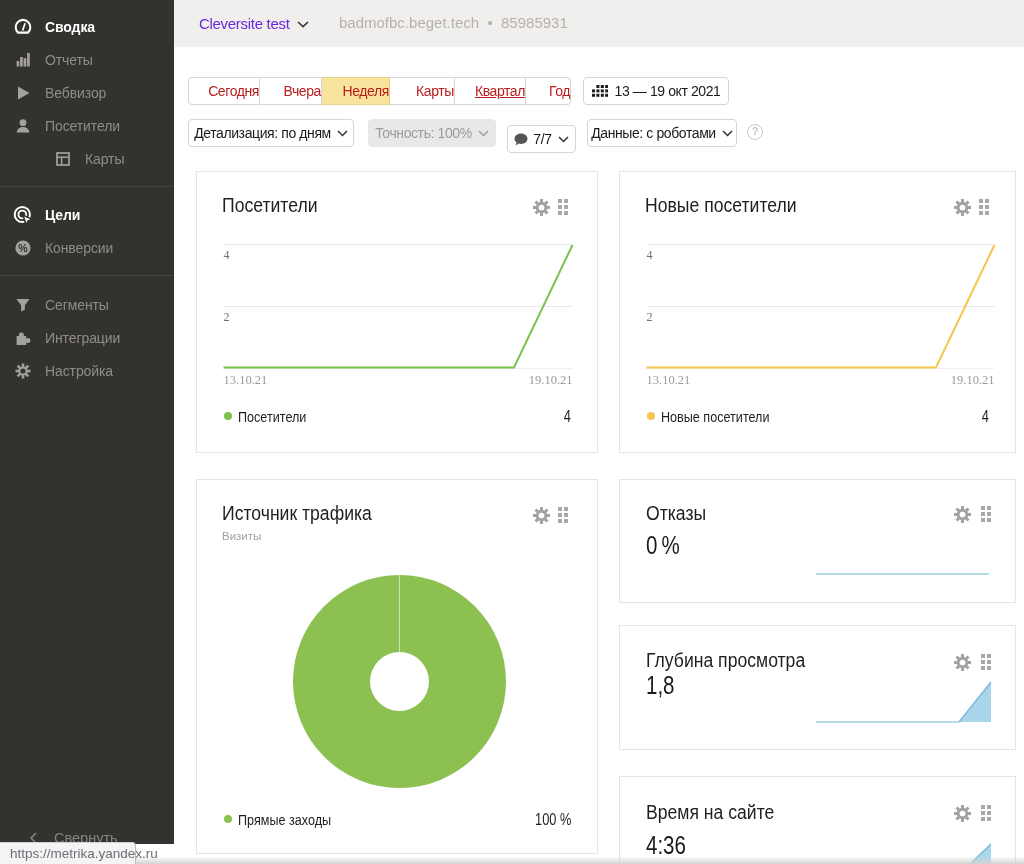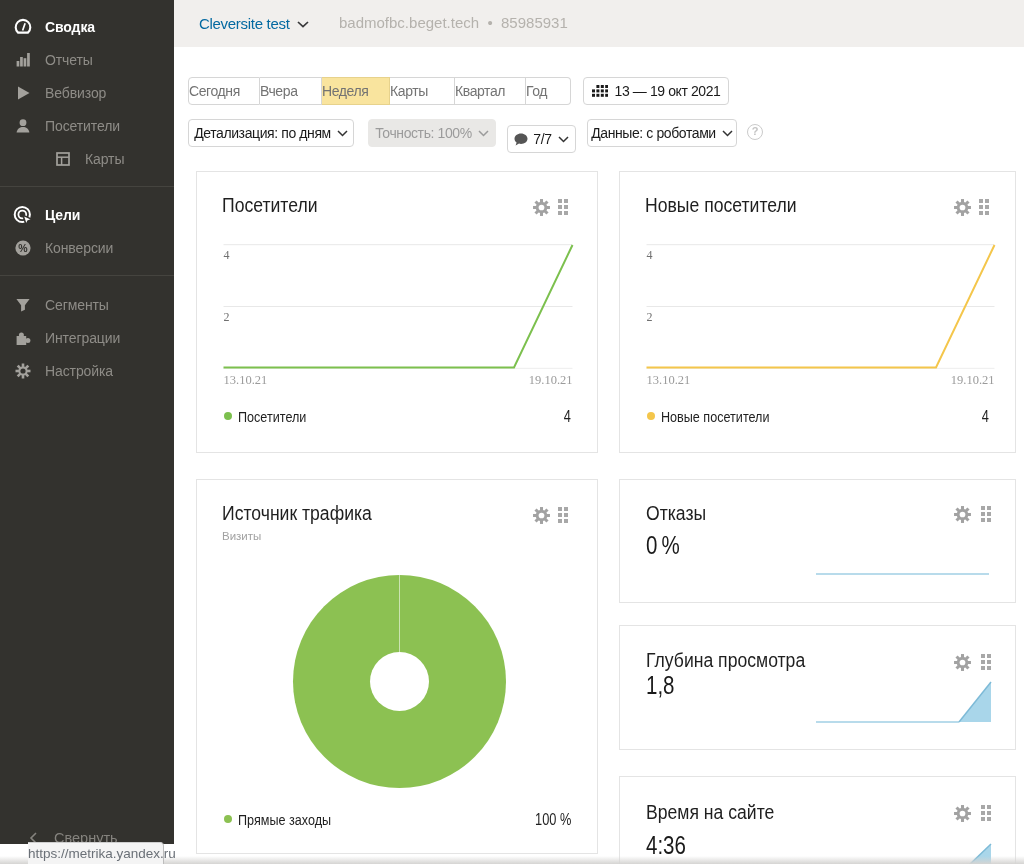--- a/index.html
+++ b/index.html
@@ -11,32 +11,32 @@
 
 #sidebar { position:absolute; left:0; top:0; width:174px; height:844px; background:#33322e; }
 .mitem { position:absolute; left:0; width:174px; height:33px; }
 .mitem .mico { position:absolute; left:13px; top:50%; transform:translateY(-50%); width:20px; height:20px; }
 .mitem .mtxt { position:absolute; left:45px; top:50%; transform:translateY(-50%); font-size:14px; letter-spacing:-0.1px; color:#8e8c87; white-space:nowrap; }
 .mitem.act .mtxt { color:#ffffff; font-weight:bold; }
 .msep { position:absolute; left:0; width:174px; height:1px; background:#45443f; }
 #collapse { position:absolute; left:0; top:828px; width:174px; color:#85837e; font-size:14.5px; }
 #collapse .chev { position:absolute; left:28px; top:4px; }
 #collapse .ctxt { position:absolute; left:54px; top:2px;text-decoration:underline; }
-#statusbar { position:absolute; left:0; top:842px; width:136px; height:22px; background:#f4f4f4; border-top:1px solid #cfcfcf; border-right:1px solid #bdbdbd; border-top-right-radius:4px; font-size:13.5px; color:#6a7077; line-height:21px; padding-left:0; z-index:60;margin-left:28px; }
+#statusbar { position:absolute; left:0; top:842px; width:136px; height:22px; background:#f4f4f4; border-top:1px solid #cfcfcf; border-right:1px solid #bdbdbd; border-top-right-radius:4px; font-size:13.5px; color:#6a7077; line-height:21px; padding-left:10px; z-index:60; }
 
 
 #topbar { position:absolute; left:174px; top:0; width:850px; height:47px; background:#f1efed; }
-#ctitle { position:absolute; left:199px; top:15px; font-size:15px; letter-spacing:-0.3px; color:#0369a1; }
+#ctitle { position:absolute; left:199px; top:15px; font-size:15px; letter-spacing:-0.3px; color:#6d28d9; }
 
 #csub { position:absolute; left:339px; top:14px; font-size:15px; color:#b5b2ad; }
 
 
 .btn { position:absolute; height:28px; background:#fff; border:1px solid #d6d6d6; border-radius:4px; font-size:14px; letter-spacing:-0.4px; color:#1a1a1a; text-align:center; line-height:26px; white-space:nowrap; }
 #grp { position:absolute; left:188px; top:77px; height:28px; }
-#grp .gb { position:absolute; top:0; height:28px; background:#fff; border:1px solid #d6d6d6; border-left:none; font-size:14px; letter-spacing:-0.4px; color:#737373; text-align:left; line-height:26px; }
+#grp .gb { position:absolute; top:0; height:28px; background:#fff; border:1px solid #d6d6d6; border-left:none; font-size:14px; letter-spacing:-0.4px; color:#b91c1c; text-align:right; line-height:26px; }
 #grp .gb.first { border-left:1px solid #d6d6d6; border-radius:4px 0 0 4px; }
 #grp .gb.last { border-radius:0 4px 4px 0; }
 #grp .gb.sel { background:#f9e49e; border-color:#e7d28c; }
 .drop svg.chv { margin-left:6px; vertical-align:1px; }
 
 
 .card { position:absolute; background:#fff; border:1px solid #e4e4e4; }
 .ctit { position:absolute; left:25px; top:22px; font-size:20px; color:#1f1f1f; transform:scaleX(0.88); transform-origin:0 0; white-space:nowrap; }
 .gear { position:absolute; width:19px; height:19px; }
 .drag { position:absolute; width:10px; height:16px; }
@@ -146,21 +146,21 @@
 <div id="ctitle">Cleversite test<svg width="12" height="7" viewBox="0 0 12 7" style="margin-left:7px; vertical-align:1px;">
       <polyline points="1,1 6,5.7 11,1" fill="none" stroke="#38383a" stroke-width="1.7"></polyline>
     </svg></div>
 <div id="csub">badmofbc.beget.tech&nbsp; •&nbsp; 85985931</div>
 
 <div id="grp">
   <div class="gb first" style="left:0; width:72px;">Сегодня</div>
   <div class="gb" style="left:72px; width:62px;">Вчера</div>
   <div class="gb sel" style="left:134px; width:68px;">Неделя</div>
   <div class="gb" style="left:202px; width:65px;">Карты</div>
-  <div class="gb" style="left:267px; width:71px;">Квартал</div>
+  <div class="gb" style="left:267px; width:71px;text-decoration:underline;">Квартал</div>
   <div class="gb last" style="left:338px; width:45px;">Год</div>
 </div>
 <div class="btn" style="left:583px; top:77px; width:146px;">
   <svg width="16" height="13" viewBox="0 0 16 13" style="vertical-align:-2px; margin-right:7px;">
       <g fill="#1a1a1a">
         <rect x="4.4" y="0" width="3" height="3"></rect>
         <rect x="8.8" y="0" width="3" height="3"></rect>
         <rect x="13.2" y="0" width="3" height="3"></rect>
         <rect x="0" y="4.4" width="3" height="3"></rect>
         <rect x="4.4" y="4.4" width="3" height="3"></rect>

